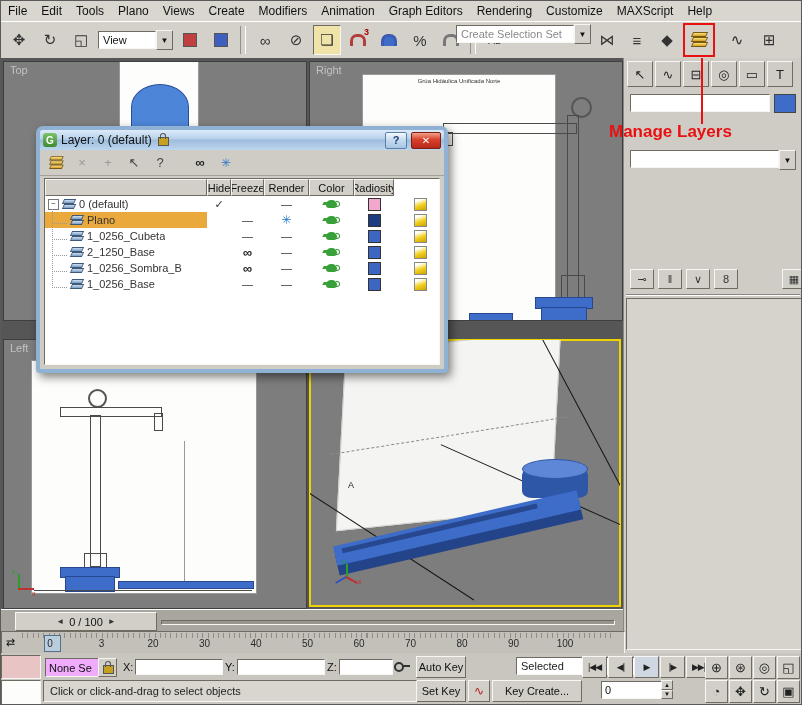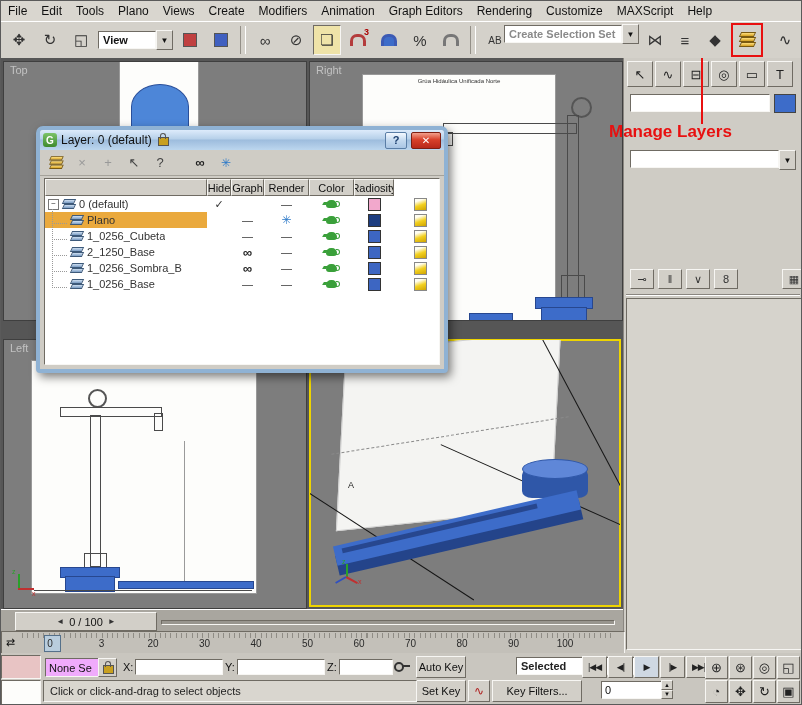--- a/index.html
+++ b/index.html
@@ -10,30 +10,30 @@
   
   .menubar{position:absolute;left:0;top:0;width:802px;height:20px;background:#d9d6cf;border-bottom:1px solid #918d85;display:flex;align-items:center;font-size:12px;}
   .menuitem{padding:2px 7px;cursor:default;}
   
   .toolbar{position:absolute;left:0;top:20px;width:802px;height:37px;background:#d4d1ca;border-bottom:1px solid #8a8680;border-top:1px solid #fff;}
   .tbleft{position:absolute;left:4px;top:3px;display:flex;align-items:center;gap:3px;}
   .t{width:26px;height:28px;display:inline-flex;align-items:center;justify-content:center;font-size:15px;color:#333;background:#d4d1ca;border:1px solid #d4d1ca;}
   .t.pressed{background:#efe3a8;border:1px solid;border-color:#6f6b63 #f7f6f3 #f7f6f3 #6f6b63;}
   .sep{width:4px;height:28px;border-left:1px solid #938f87;border-right:1px solid #fff;margin:0 2px;}
   .dd{height:18px;display:flex;align-items:center;}
-  .ddfield{height:16px;background:#fff;border:1px solid;border-color:#6f6b63 #f7f6f3 #f7f6f3 #6f6b63;font-size:11px;padding:0 4px;display:flex;align-items:center;font-weight:bold;}
+  .ddfield{height:16px;background:#fff;border:1px solid;border-color:#6f6b63 #f7f6f3 #f7f6f3 #6f6b63;font-size:11px;padding:0 4px;display:flex;align-items:center;}
   .ddbtn{width:15px;height:18px;font-size:8px;display:flex;align-items:center;justify-content:center;background:#d2cfc8;border:1px solid;border-color:#f7f6f3 #6f6b63 #6f6b63 #f7f6f3;}
   .magnet{width:10px;height:9px;border:3px solid #b43c3c;border-bottom:none;border-radius:7px 7px 0 0;display:inline-block;}
   .magnet.blue{border-color:#3c5ab4;}
   .badge{position:absolute;right:2px;top:1px;font-size:9px;color:#a00;font-weight:bold;}
   .stack{position:relative;width:18px;height:16px;display:inline-block;}
   .stack i{position:absolute;left:2px;width:13px;height:3px;background:linear-gradient(#ffe080,#d4a020);border:1px solid #7a5a10;transform:skewX(-25deg);}
   .stack i:nth-child(1){top:0;}.stack i:nth-child(2){top:5px;}.stack i:nth-child(3){top:10px;}
   .sw{width:12px;height:12px;border:1px solid #555;display:inline-block;}
-  .abs{position:absolute;top:3px;margin-left:48px;}
+  .abs{position:absolute;top:3px;}
   .redout{outline:2px solid #e81010;}
   .redline{position:absolute;left:700px;top:57px;width:2px;height:66px;background:#e81010;z-index:60;}
   .annot{position:absolute;left:608px;top:121px;font-size:17px;font-weight:bold;color:#e81010;z-index:61;letter-spacing:0px;}
   
   .vparea{position:absolute;left:0;top:57px;width:715px;height:551px;background:#565656;}
   .vp{position:absolute;background:#7d7d7d;border:1px solid #3f3f3f;overflow:hidden;}
   .vplabel{position:absolute;left:6px;top:2px;font-size:11px;color:#c2c2c2;z-index:5;}
   #vp-top{left:2px;top:3px;width:302px;height:258px;}
   #vp-right{left:308px;top:3px;width:312px;height:258px;}
   #vp-left{left:2px;top:281px;width:302px;height:268px;}
@@ -338,21 +338,21 @@
           <span class="glyph glasses">∞</span>
         </span>
       <span class="dt">
           <span class="glyph snow">✳</span>
         </span>
     </div>
     <div class="dlg-body">
       <div class="lheader">
         <span></span>
         <span>Hide</span>
-        <span>Graph</span>
+        <span>Freeze</span>
         <span>Render</span>
         <span>Color</span>
         <span>Radiosity</span>
       </div>
       <div>
           <div class="lrow">
             <div class="lc c-name">
               <div class="expander">−</div>
               <div class="layericon">
                 <i></i>
@@ -544,21 +544,21 @@
       </div>
 
     <div class="autokey raised btn">Auto Key</div>
     <div class="setkey raised btn">Set Key</div>
 
     <div class="seldd">
       <span class="ddfield sunken">Selected</span>
       <span class="ddbtn">▼</span>
     </div>
     <div class="wavebtn raised btn">∿</div>
-    <div class="keyfilters raised btn">Key Filters...</div>
+    <div class="keyfilters raised btn">Key Create...</div>
 
     <div class="playrow">
       <span class="pbtn raised">|◀◀</span>
       <span class="pbtn raised">◀|</span>
       <span class="pbtn raised" style="background:#cfd8e2;">▶</span>
       <span class="pbtn raised">|▶</span>
       <span class="pbtn raised">▶▶|</span>
     </div>
 
     <div class="framefield sunken">

